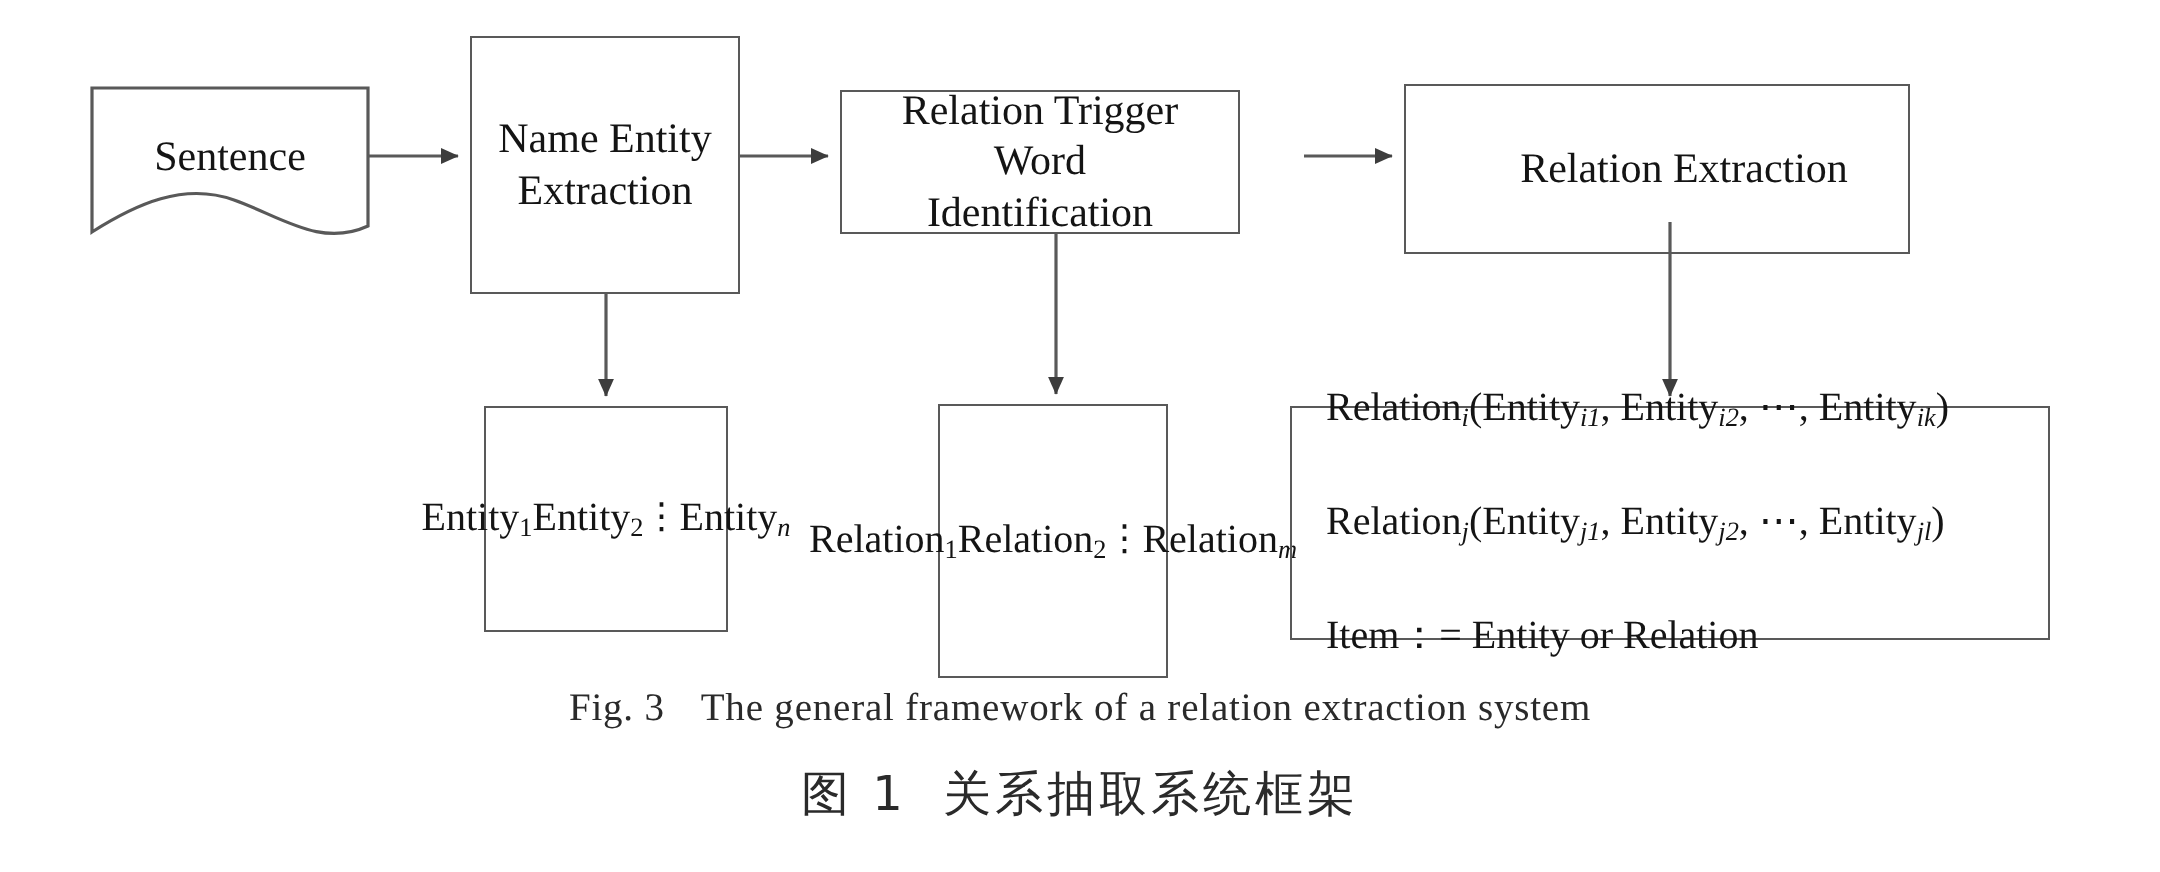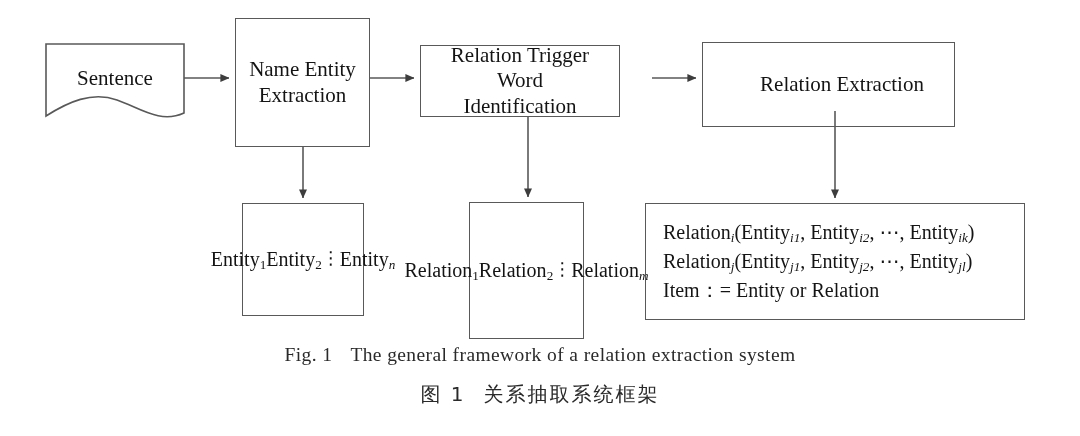--- a/index.html
+++ b/index.html
@@ -67,38 +67,39 @@
   .out-box {
     position: absolute;
     box-sizing: border-box;
     border: 1.6px solid #595959;
     display: flex;
     flex-direction: column;
     justify-content: center;
     padding-left: 17px;
     line-height: 1.45;
     color: #141414;
+    gap: 28px;
   }
   .out-box .row { white-space: nowrap; }
   .sentence-label {
     position: absolute;
     width: 140px;
     text-align: center;
     color: #141414;
   }
   .caption {
     position: absolute;
     width: 1080px;
     text-align: center;
     color: #2a2a2a;
     letter-spacing: 0.4px;
   }
   .cap-en { font-size: 19.5px; }
   .cap-zh {
-    font-size: 20px;
+    font-size: 24px;
     font-family: "DejaVu Sans", "Liberation Sans", sans-serif;
     letter-spacing: 2px;
   }
   .cap-gap { display: inline-block; width: 18px; }
 </style>
 </head>
 <body>
 
 <div id="page">
 
@@ -181,19 +182,19 @@
       <span>Relation</span><sub class="sub ital">j</sub><span>(</span><span>Entity</span><sub class="sub ital">j1</sub>,
       <span>Entity</span><sub class="sub ital">j2</sub>,
       <span>⋯</span>,
       <span>Entity</span><sub class="sub ital">jl</sub><span>)</span>
     </span>
 
     <span class="row">Item：= Entity or Relation</span>
   </div>
 
   <div class="caption cap-en" style="top:344px;">
-    <span>Fig. 1</span><span class="cap-gap"></span><span>The general framework of a relation extraction system</span>
+    <span>Fig. 3</span><span class="cap-gap"></span><span>The general framework of a relation extraction system</span>
   </div>
   <div class="caption cap-zh" style="top:381px;">
     <span>图 1</span><span class="cap-gap"></span><span>关系抽取系统框架</span>
   </div>
 
 </div>
 
 </body></html>

